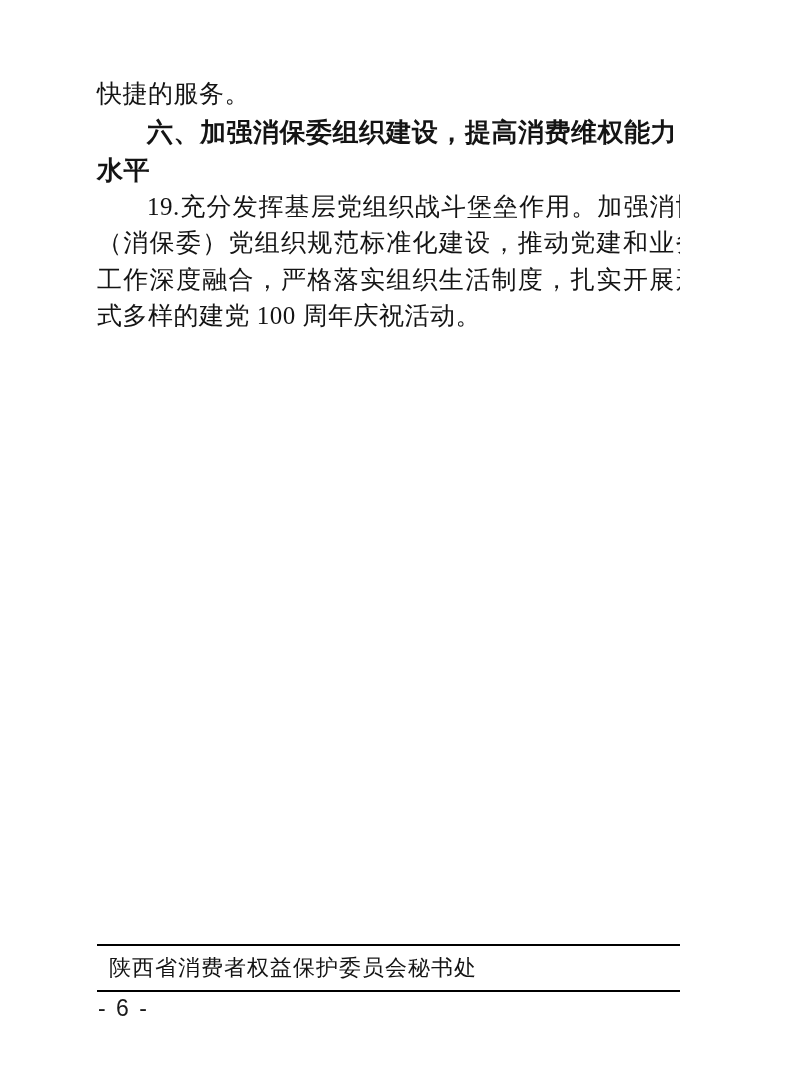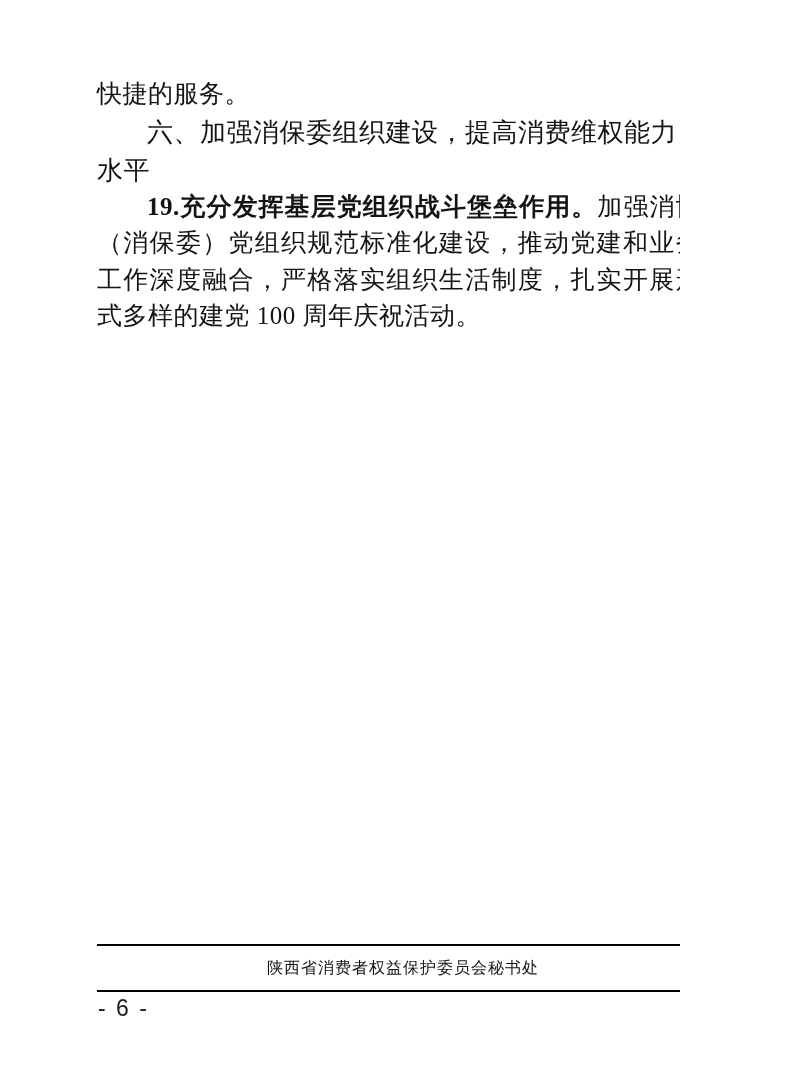--- a/index.html
+++ b/index.html
@@ -31,43 +31,43 @@
     padding: 0;
   }
   .para {
     text-indent: 50px;
   }
   .heading {
     margin: 0;
     padding: 0;
     text-indent: 50px;
     font-family: "Liberation Sans", sans-serif;
-    font-weight: normal;
+    font-weight: bold;
     font-size: 26px;
     line-height: 38px;
     text-align: left;
     letter-spacing: 0.5px;
   }
   .lead {
-    font-weight: bold;
+    font-weight: normal;
     margin-top: 48px;
   }
   .footer {
     position: absolute;
     left: 97px;
     top: 944px;
     width: 604px;
     border-top: 2px solid #000000;
     border-bottom: 2px solid #000000;
     box-sizing: border-box;
     height: 48px;
     display: flex;
     align-items: center;
-    justify-content: center;
-    font-size: 16px;
+    justify-content: space-between;
+    font-size: 22px;
     padding: 0 4px 0 12px;
     letter-spacing: 1px;
   }
   .page-number {
     position: absolute;
     left: 98px;
     top: 995px;
     font-family: "Liberation Sans", sans-serif;
     font-size: 23px;
     letter-spacing: 2px;

